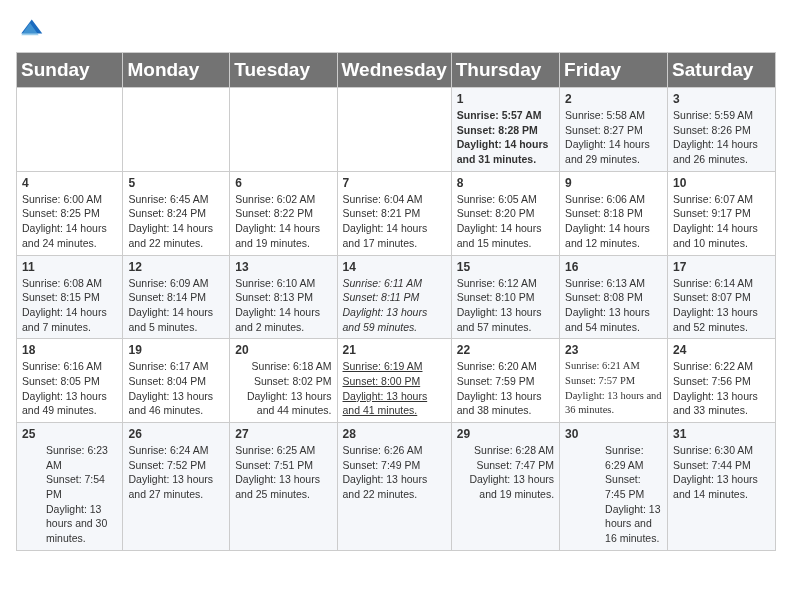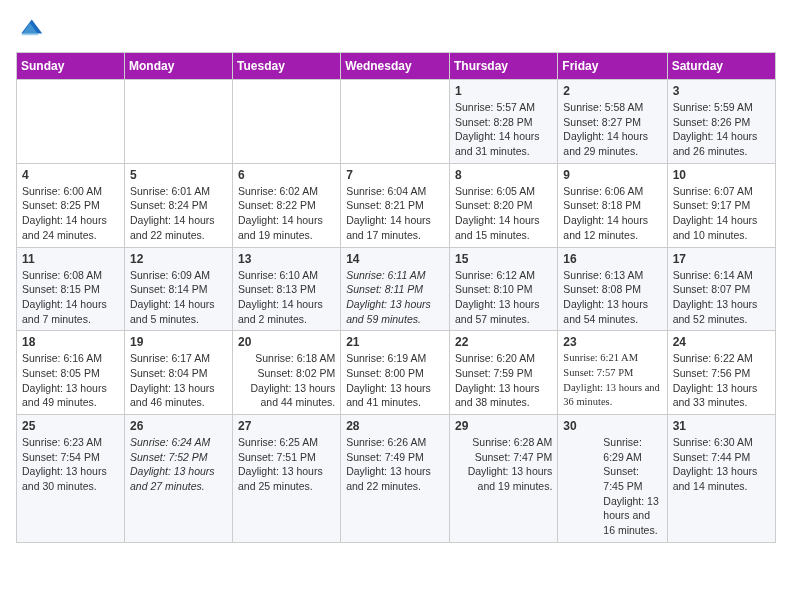--- a/index.html
+++ b/index.html
@@ -44,24 +44,24 @@
       font-size: 14px;
       color: #555;
       margin-top: 2px;
     }
     .calendar {
       width: 100%;
       border-collapse: collapse;
       margin-top: 8px;
     }
     .calendar th {
-      background-color: #a21caf;
+      background-color: #737373;
       color: #fff;
       padding: 6px 4px;
-      font-size: 12px;
+      font-size: 19px;
       text-align: left;
       border: 1px solid #ccc;
     }
     .calendar td {
       vertical-align: top;
       padding: 4px 5px;
       border: 1px solid #ccc;
       font-size: 10.5px;
       color: #333;
       width: 110px;
@@ -120,21 +120,21 @@
       </tr>
   </thead>
   <tbody id="calendar-body">
   <tr>
         <td class="empty-cell"></td>
         <td class="empty-cell"></td>
         <td class="empty-cell"></td>
         <td class="empty-cell"></td>
         <td>
           <span class="day-number">1</span>
-          <div class="day-info" style="white-space: pre-line;">Sunrise: 5:57 AM
+          <div class="day-info" style="white-space: pre-line; font-weight: bold;">Sunrise: 5:57 AM
 Sunset: 8:28 PM
 Daylight: 14 hours and 31 minutes.</div>
         </td>
         <td>
           <span class="day-number">2</span>
           <div class="day-info" style="white-space: pre-line;">Sunrise: 5:58 AM
 Sunset: 8:27 PM
 Daylight: 14 hours and 29 minutes.</div>
         </td>
         <td>
@@ -146,21 +146,21 @@
       </tr>
       <tr>
         <td>
           <span class="day-number">4</span>
           <div class="day-info" style="white-space: pre-line;">Sunrise: 6:00 AM
 Sunset: 8:25 PM
 Daylight: 14 hours and 24 minutes.</div>
         </td>
         <td>
           <span class="day-number">5</span>
-          <div class="day-info" style="white-space: pre-line;">Sunrise: 6:01 AM
+          <div class="day-info" style="white-space: pre-line;">Sunrise: 6:45 AM
 Sunset: 8:24 PM
 Daylight: 14 hours and 22 minutes.</div>
         </td>
         <td>
           <span class="day-number">6</span>
           <div class="day-info" style="white-space: pre-line;">Sunrise: 6:02 AM
 Sunset: 8:22 PM
 Daylight: 14 hours and 19 minutes.</div>
         </td>
         <td>
@@ -246,21 +246,21 @@
 Daylight: 13 hours and 46 minutes.</div>
         </td>
         <td>
           <span class="day-number">20</span>
           <div class="day-info" style="white-space: pre-line; text-align: right;">Sunrise: 6:18 AM
 Sunset: 8:02 PM
 Daylight: 13 hours and 44 minutes.</div>
         </td>
         <td>
           <span class="day-number">21</span>
-          <div class="day-info" style="white-space: pre-line;">Sunrise: 6:19 AM
+          <div class="day-info" style="white-space: pre-line; text-decoration: underline;">Sunrise: 6:19 AM
 Sunset: 8:00 PM
 Daylight: 13 hours and 41 minutes.</div>
         </td>
         <td>
           <span class="day-number">22</span>
           <div class="day-info" style="white-space: pre-line;">Sunrise: 6:20 AM
 Sunset: 7:59 PM
 Daylight: 13 hours and 38 minutes.</div>
         </td>
         <td>
@@ -272,27 +272,27 @@
         <td>
           <span class="day-number">24</span>
           <div class="day-info" style="white-space: pre-line;">Sunrise: 6:22 AM
 Sunset: 7:56 PM
 Daylight: 13 hours and 33 minutes.</div>
         </td>
       </tr>
       <tr>
         <td>
           <span class="day-number">25</span>
-          <div class="day-info" style="white-space: pre-line;">Sunrise: 6:23 AM
+          <div class="day-info" style="white-space: pre-line; margin-left: 24px;">Sunrise: 6:23 AM
 Sunset: 7:54 PM
 Daylight: 13 hours and 30 minutes.</div>
         </td>
         <td>
           <span class="day-number">26</span>
-          <div class="day-info" style="white-space: pre-line; font-style: italic;">Sunrise: 6:24 AM
+          <div class="day-info" style="white-space: pre-line;">Sunrise: 6:24 AM
 Sunset: 7:52 PM
 Daylight: 13 hours and 27 minutes.</div>
         </td>
         <td>
           <span class="day-number">27</span>
           <div class="day-info" style="white-space: pre-line;">Sunrise: 6:25 AM
 Sunset: 7:51 PM
 Daylight: 13 hours and 25 minutes.</div>
         </td>
         <td>

